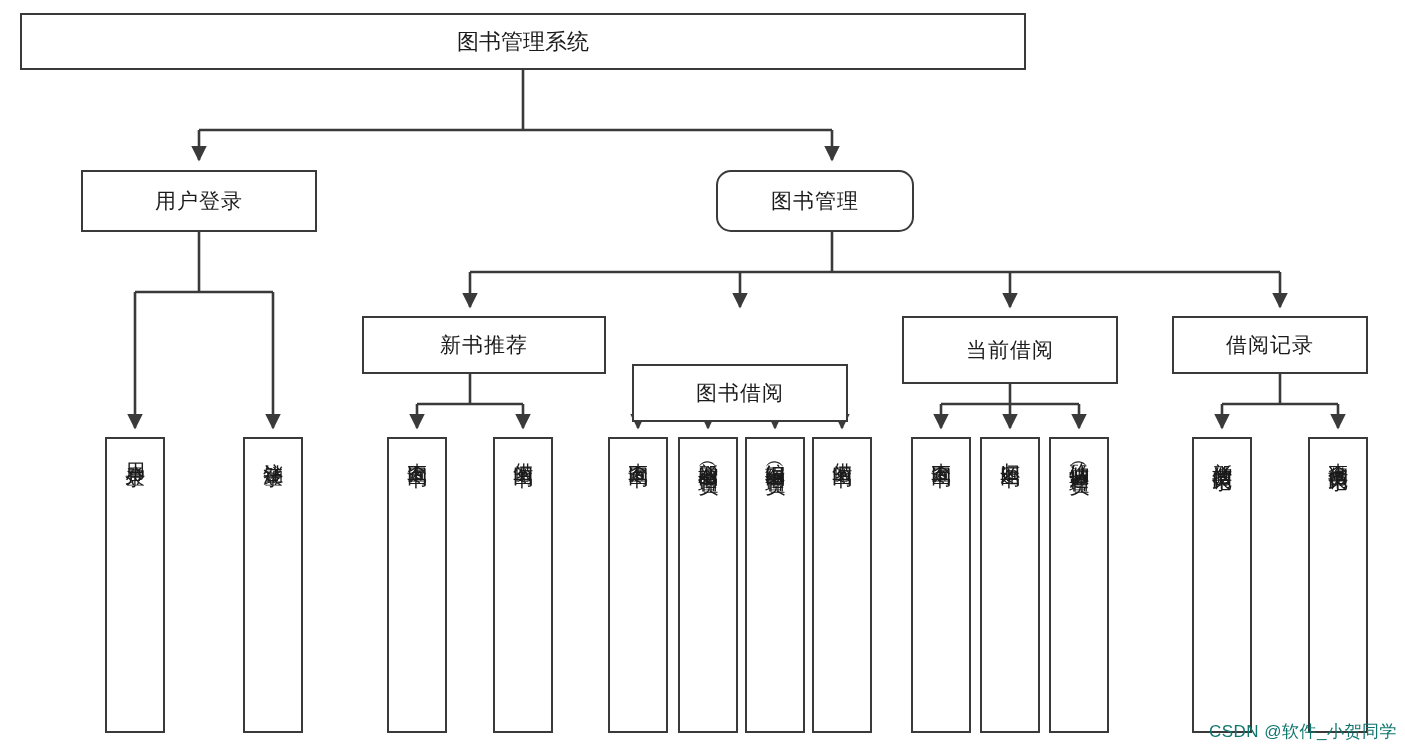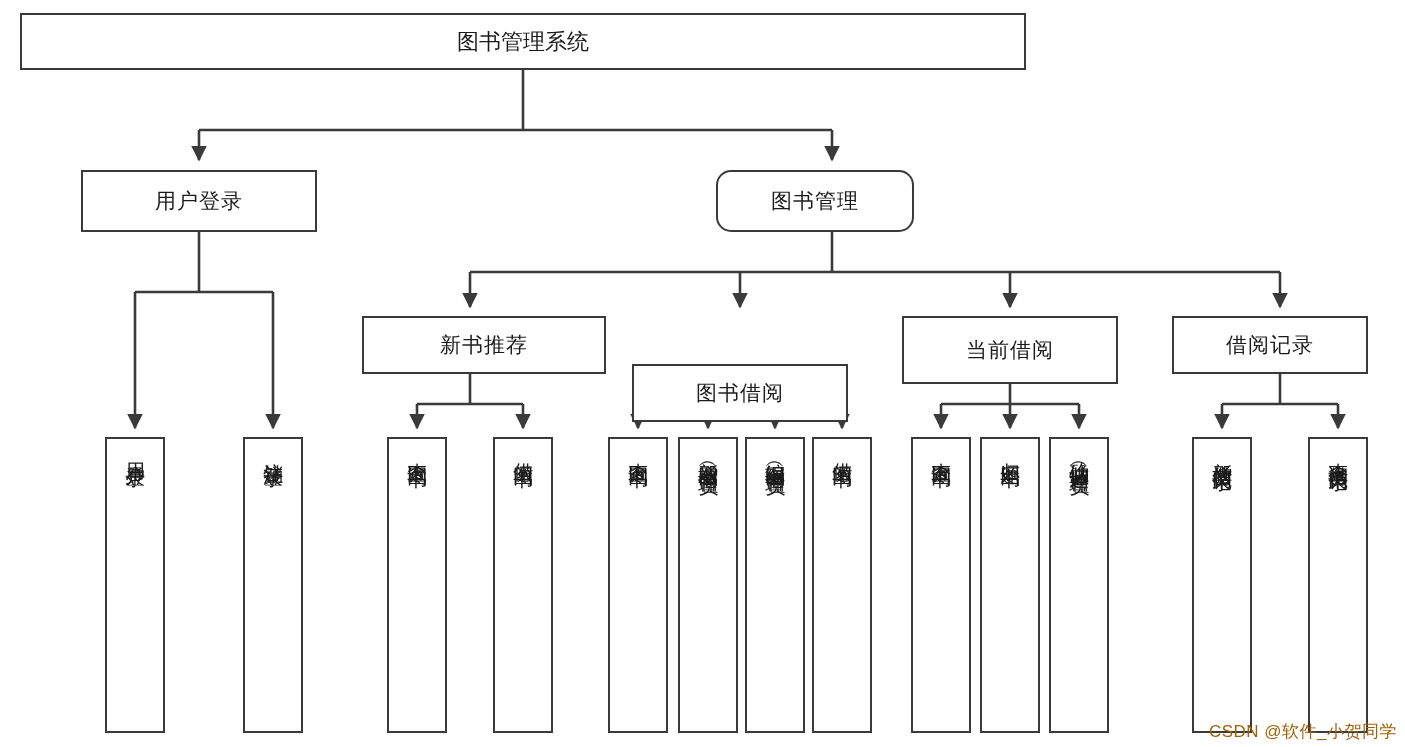--- a/index.html
+++ b/index.html
@@ -57,21 +57,21 @@
     display: block;
   }
   .leaf-mid .vtext {
     margin-top: 0;
   }
   .watermark {
     position: absolute;
     right: 8px;
     bottom: 4px;
     font-size: 17px;
-    color: #a16207;
+    color: #0f766e;
     white-space: nowrap;
     letter-spacing: 0.5px;
   }
 </style>
 </head>
 <body>
 
 <div id="canvas">
 
   <svg class="wires" viewBox="0 0 1405 747" xmlns="http://www.w3.org/2000/svg">

